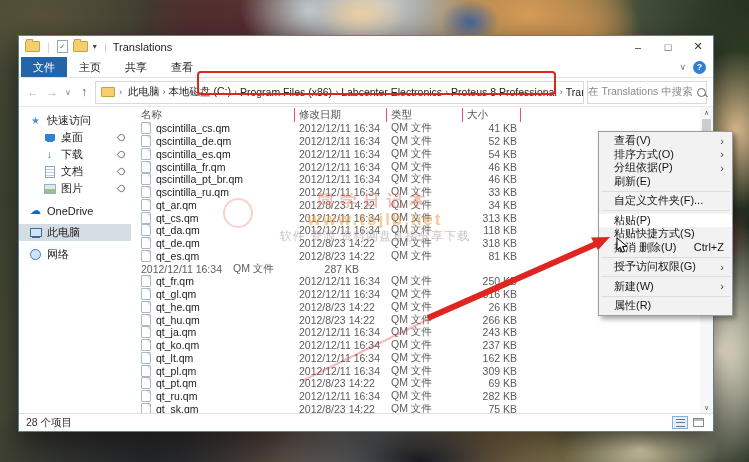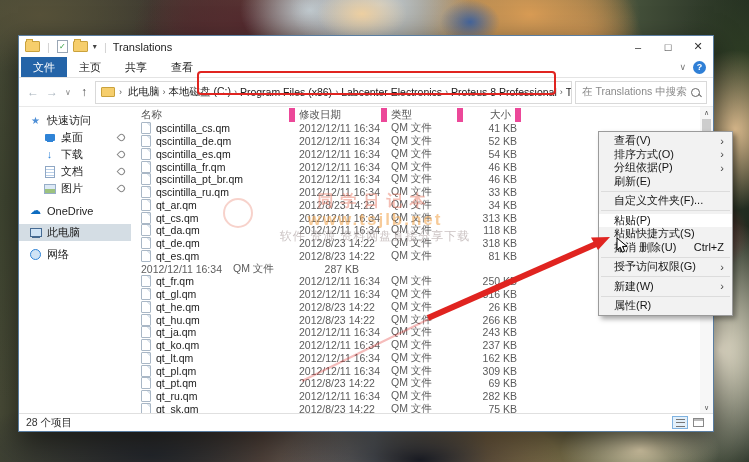--- a/index.html
+++ b/index.html
@@ -47,21 +47,21 @@
   .help-circle{width:13px;height:13px;border-radius:50%;background:#2f7fd6;color:#fff;font-size:9px;font-weight:bold;display:flex;align-items:center;justify-content:center;}
   
   .addressrow{height:28px;flex:none;display:flex;align-items:center;gap:3px;padding:0 6px;border-bottom:1px solid #e9e9e9;}
   .nav-arrow{width:16px;text-align:center;font-size:12px;color:#a9b4bd;}
   .nav-arrow.up{color:#4a4a4a;}
   .nav-chev{width:10px;text-align:center;font-size:8px;color:#888;}
   .addressbox{flex:1;min-width:0;height:21px;border:1px solid #d9d9d9;display:flex;align-items:center;padding:0 5px;gap:3px;font-size:10.5px;color:#222;white-space:nowrap;overflow:hidden;}
   .addr-folder{width:12px;height:8px;background:#f6ce6c;border:1px solid #caa23c;border-radius:1px;flex:none;}
   .crumb{padding:0 2px;}
   .crumb-sep{color:#555;font-size:9px;padding:0 1px;}
-  .searchbox{width:118px;flex:none;height:21px;border:1px solid #d9d9d9;display:flex;align-items:center;padding:0 6px;font-size:10.5px;color:#8a8a8a;}
+  .searchbox{width:118px;flex:none;height:21px;border:1px solid #d9d9d9;display:flex;align-items:center;padding:0 0;font-size:10.5px;color:#8a8a8a;}
   .mag{width:7px;height:7px;border:1.4px solid #666;border-radius:50%;position:relative;margin-left:auto;flex:none;}
   .mag::after{content:"";position:absolute;width:4px;height:1.4px;background:#666;transform:rotate(45deg);right:-3.2px;bottom:-0.6px;}
   
   .wbody{flex:1;min-height:0;display:flex;}
   .sidebar{width:112px;flex:none;padding-top:5px;font-size:11px;color:#222;overflow:hidden;}
   .side-item{height:17px;display:flex;align-items:center;gap:5px;padding:0 6px 0 10px;}
   .side-item.ind{padding-left:24px;}
   .side-item.grp{margin-top:5px;}
   .side-item.sel{background:#d4dde4;}
   .sic{width:13px;height:12px;flex:none;display:flex;align-items:center;justify-content:center;}
@@ -69,22 +69,22 @@
   .ic-desktop::before{content:"";width:10px;height:7px;background:#2f83d6;border-radius:1px;box-shadow:0 3px 0 -2px #2f83d6;}
   .ic-downloads::before{content:"↓";color:#2f83d6;font-weight:bold;font-size:11px;line-height:1;}
   .ic-documents::before{content:"";width:8px;height:10px;border:1px solid #8fa7c4;background:repeating-linear-gradient(#fff 0 2px,#b9cfe8 2px 3px);}
   .ic-pictures::before{content:"";width:10px;height:8px;border:1px solid #97aec7;background:linear-gradient(180deg,#dce9f6 0 50%,#9cc27f 50% 100%);}
   .ic-onedrive-cloud::before{content:"☁";color:#0d6cc0;font-size:11px;line-height:1;}
   .ic-this-pc::before{content:"";width:10px;height:7px;border:1px solid #456a92;background:#cfe3f5;box-shadow:0 3px 0 -2px #456a92;}
   .ic-network::before{content:"";width:9px;height:9px;border-radius:50%;border:1px solid #2f83d6;background:#cfe3f5;}
   .pin{margin-left:auto;width:5px;height:5px;border:1px solid #8a8a8a;border-radius:50% 50% 50% 0;transform:rotate(45deg);flex:none;}
   .filearea{flex:1;min-width:0;display:flex;flex-direction:column;padding-left:6px;}
   .listheader{height:15px;flex:none;display:flex;align-items:center;font-size:10.5px;color:#555;}
-  .hcol{padding:0 4px;border-right:6px solid #ec4899;box-sizing:border-box;}
-  .h0{width:158px;} .h1{width:92px;} .h2{width:76px;} .h3{width:58px;text-align:right;}
+  .hcol{padding:0 4px;border-right:1px solid #ec4899;box-sizing:border-box;}
+  .h0{width:158px;} .h1{width:92px;} .h2{width:76px;} .h3{width:58px;}
   .rows{flex:1;overflow:hidden;font-size:10.5px;}
   .frow{display:flex;align-items:center;height:12.75px;}
   .c-name{width:158px;flex:none;display:flex;align-items:center;gap:5px;padding:0 4px;box-sizing:border-box;color:#1b1b1b;overflow:hidden;}
   .file-icon{width:8px;height:10px;flex:none;background:#fff;border:1px solid #a9b7c6;border-radius:1px;background:linear-gradient(225deg,#dce4ec 0 2.5px,#fff 0);}
   .fname{white-space:nowrap;}
   .c-date{width:92px;flex:none;color:#5c5c5c;padding:0 4px;box-sizing:border-box;}
   .c-type{width:76px;flex:none;color:#5c5c5c;padding:0 4px;box-sizing:border-box;}
   .c-size{width:58px;flex:none;color:#5c5c5c;padding:0 4px;box-sizing:border-box;text-align:right;}
   .vscroll{width:13px;flex:none;background:#f7f7f7;display:flex;flex-direction:column;align-items:center;}
   .scr-btn{height:11px;font-size:7px;color:#555;display:flex;align-items:center;justify-content:center;}

